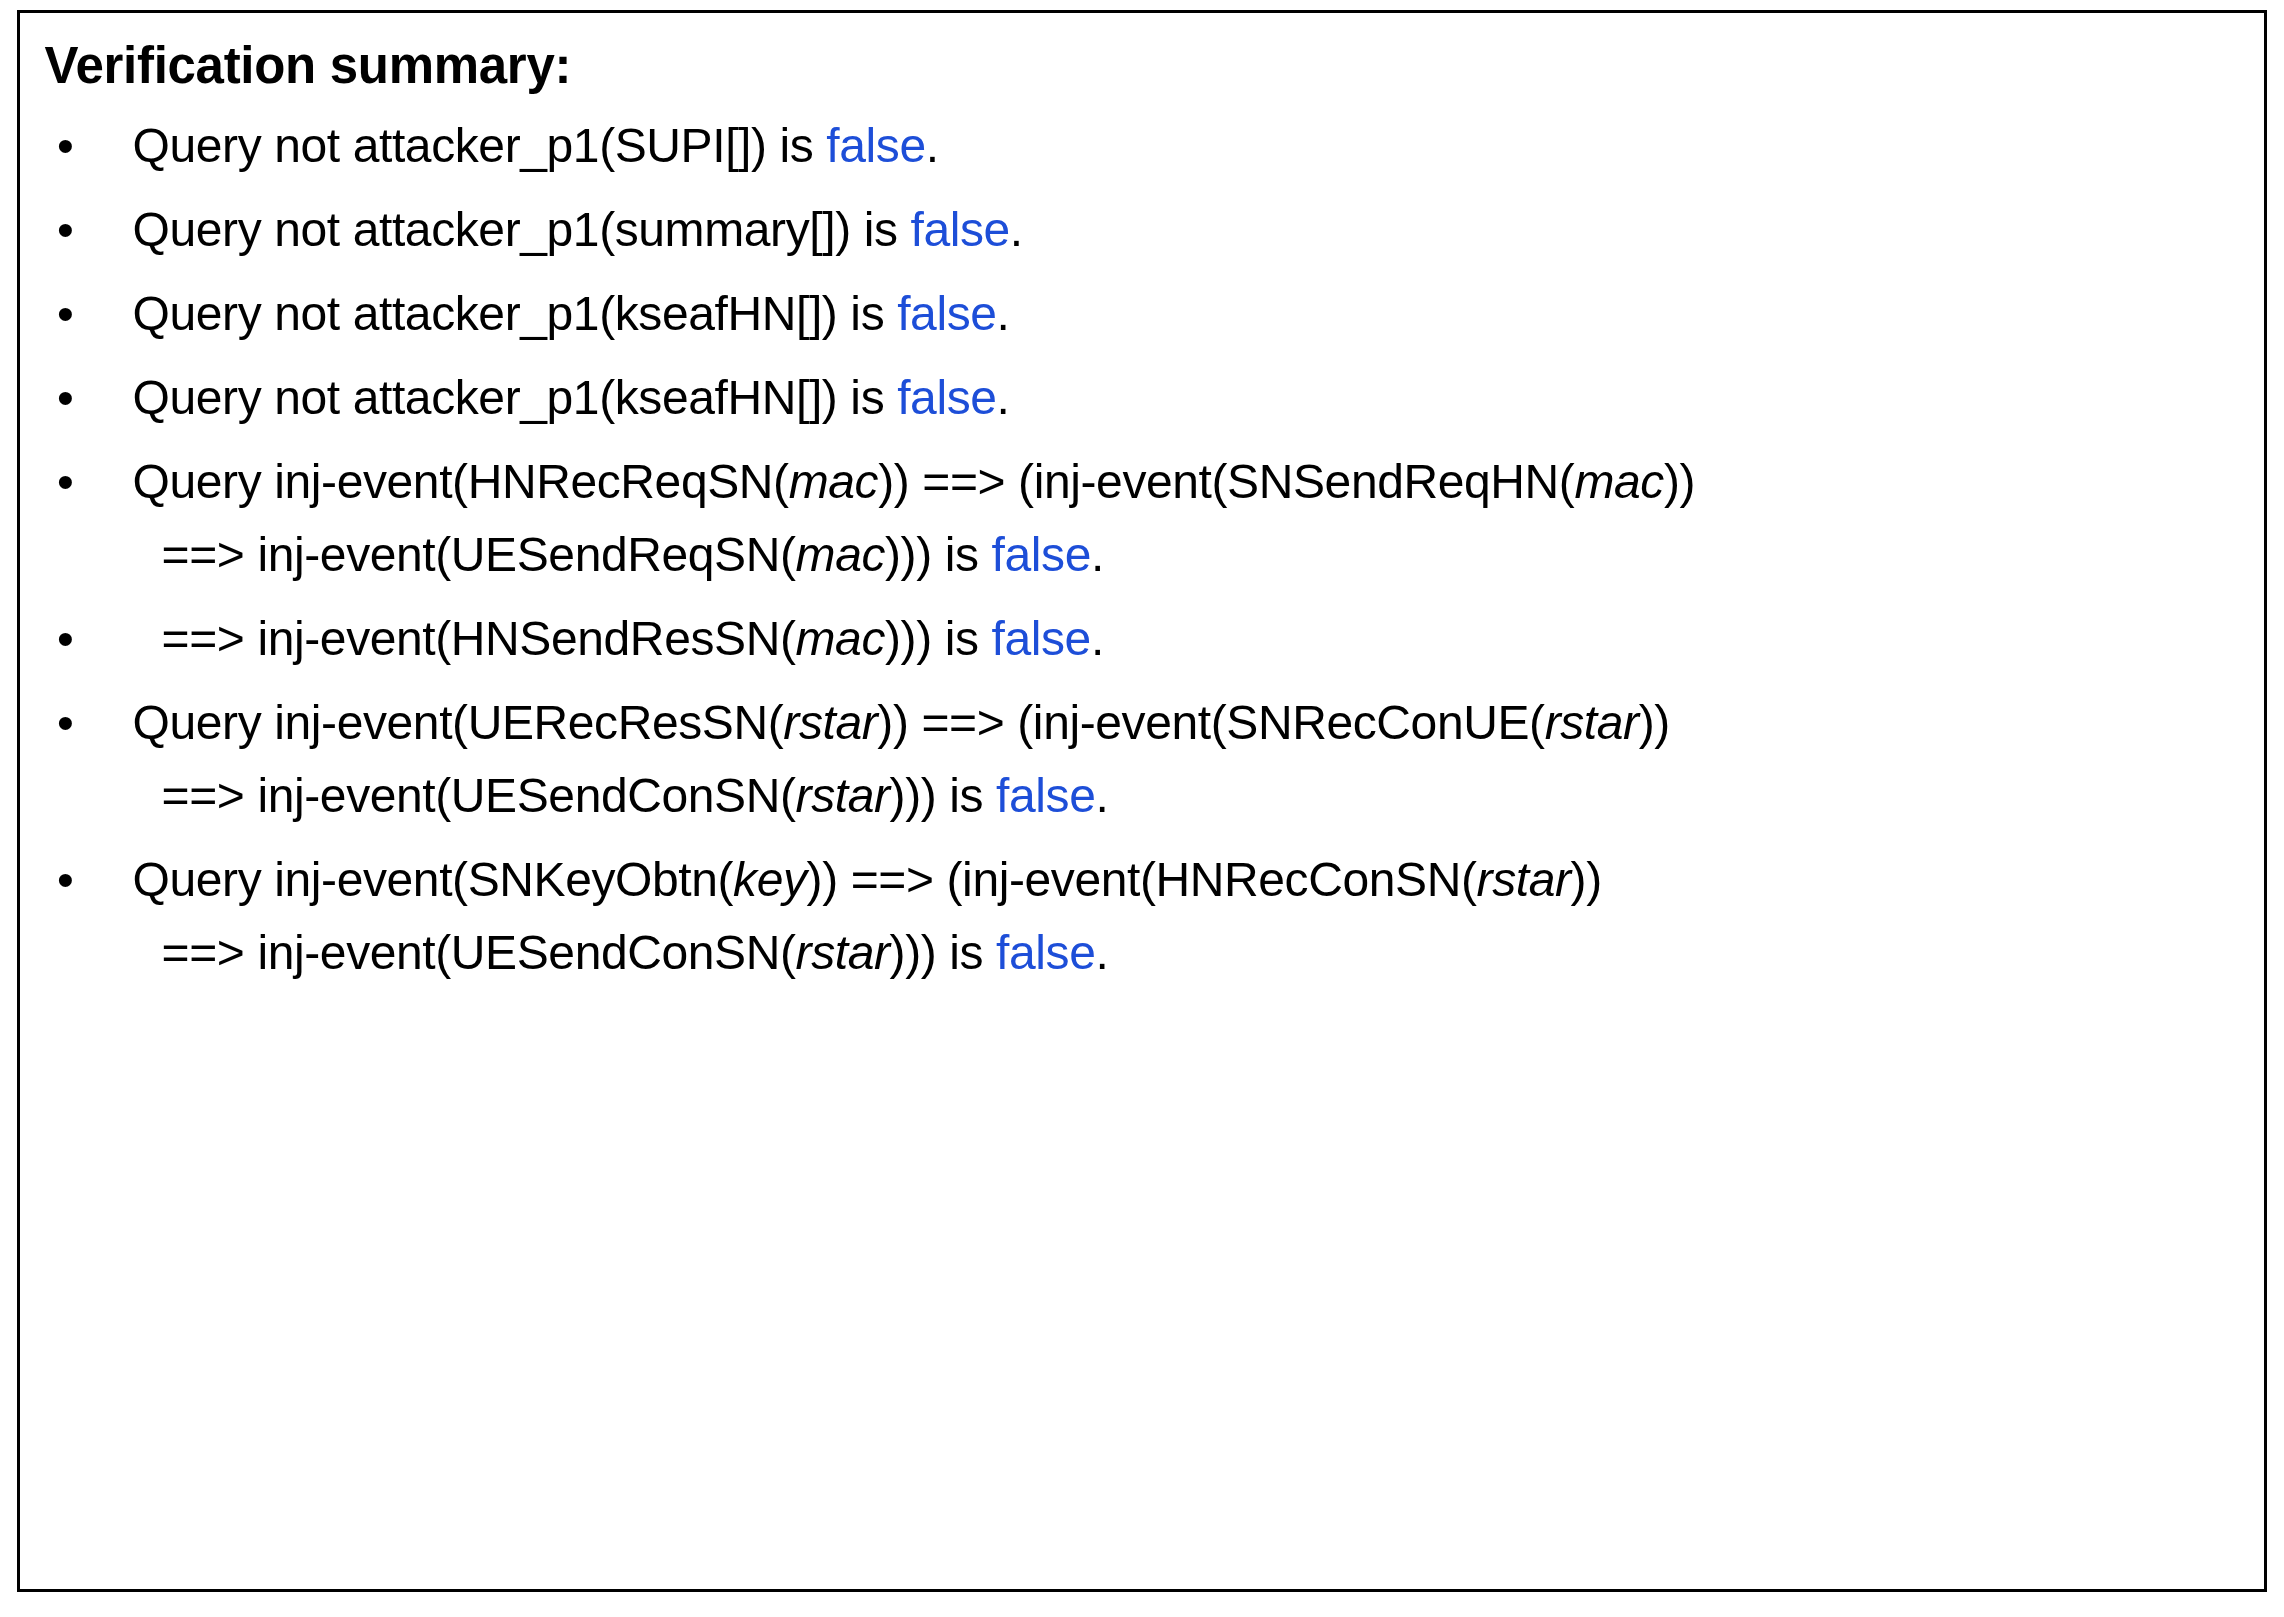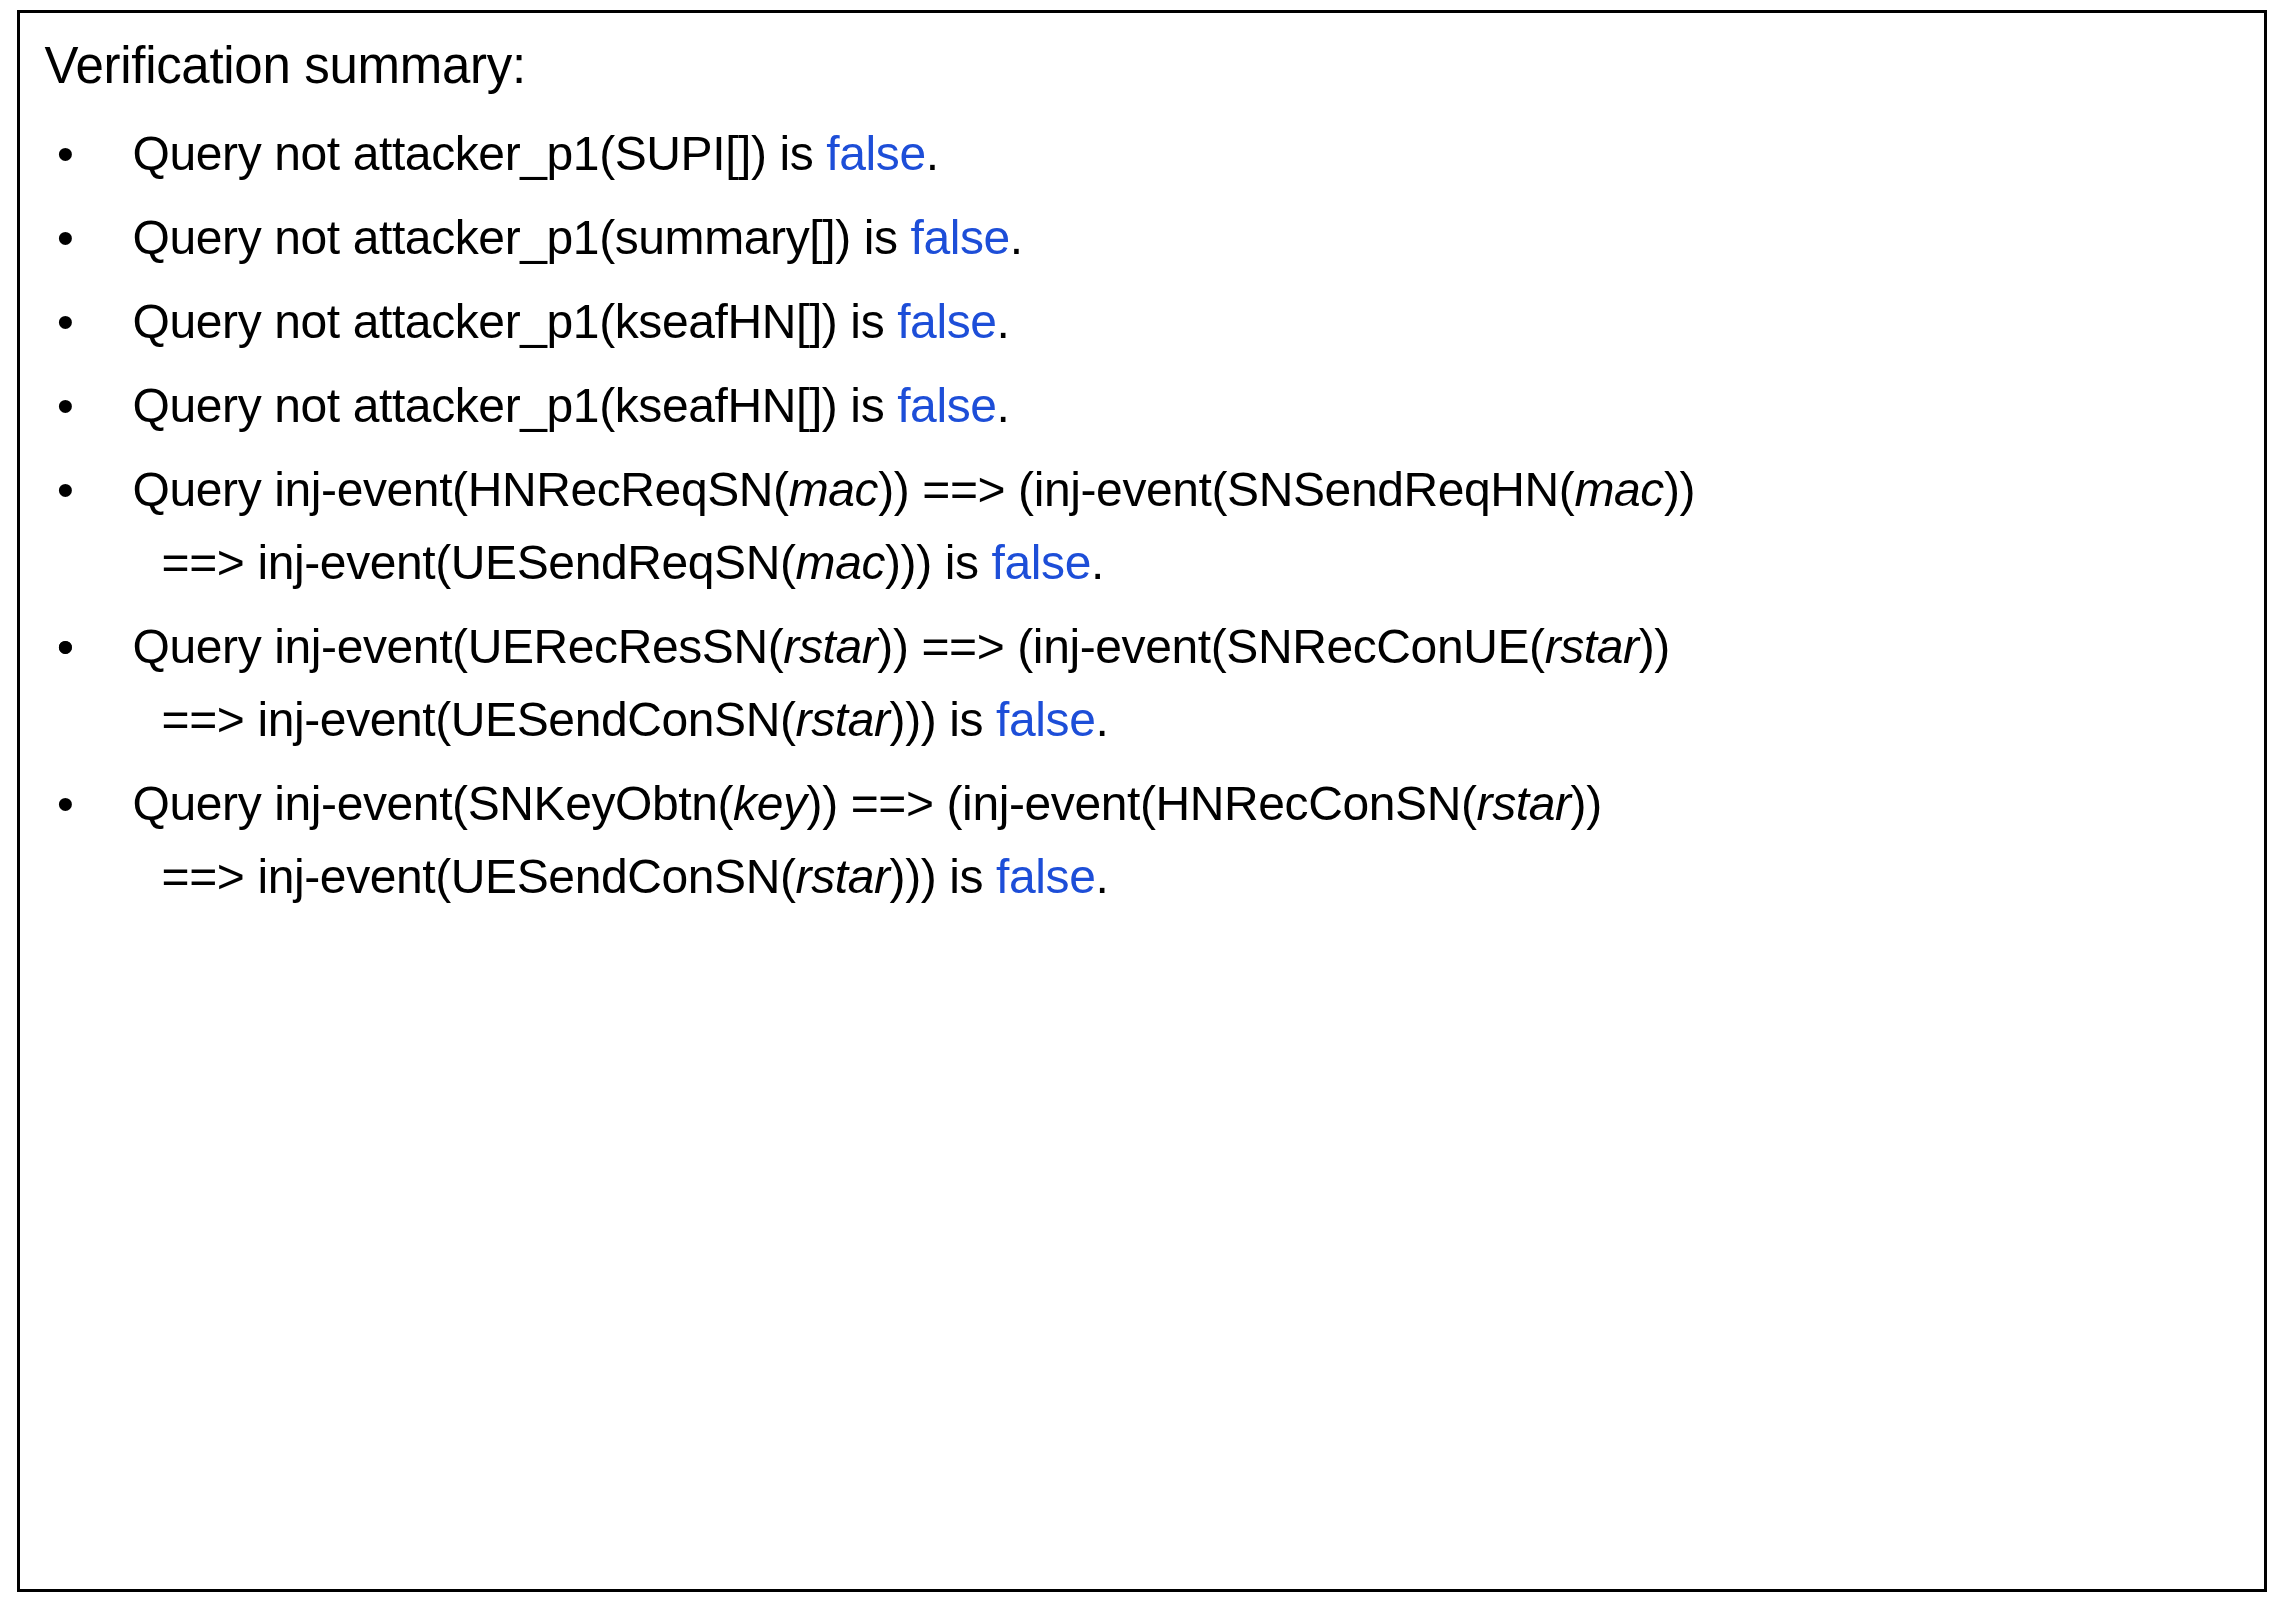--- a/index.html
+++ b/index.html
@@ -25,25 +25,25 @@
     background: #ffffff;
     overflow: hidden;
   }
 
   #panel-inner {
     padding: 26px 28px 0 25px;
   }
 
   .heading {
     font-size: 51px;
-    font-weight: normal;
+    font-weight: bold;
     color: #000000;
     letter-spacing: -0.3px;
     line-height: 1.05;
-    margin: 0 0 26px 0;
+    margin: 0 0 18px 0;
     white-space: nowrap;
   }
 
   .bullet-list {
     list-style: none;
     margin: 0;
     padding: 0;
   }
 
   .bullet-item {
@@ -104,20 +104,21 @@
           <span class="bullet-marker">•</span>
           <div class="line"><span>Query not attacker_p1(kseafHN[]) is </span><span class="falseword">false</span><span>.</span></div>
         </li>
         <li class="bullet-item">
           <span class="bullet-marker">•</span>
           <div class="line"><span>Query inj-event(HNRecReqSN(</span><span class="italicarg">mac</span><span>)) ==&gt; (inj-event(SNSendReqHN(</span><span class="italicarg">mac</span><span>))</span></div>
           <div class="line cont"><span>==&gt; inj-event(UESendReqSN(</span><span class="italicarg">mac</span><span>))) is </span><span class="falseword">false</span><span>.</span></div>
         </li>
         <li class="bullet-item">
           <span class="bullet-marker">•</span>
+          <div class="line cont"><span>==&gt; inj-event(HNSendResSN(</span><span class="italicarg">mac</span><span>))) is </span><span class="falseword">false</span><span>.</span></div>
         </li>
         <li class="bullet-item">
           <span class="bullet-marker">•</span>
           <div class="line"><span>Query inj-event(UERecResSN(</span><span class="italicarg">rstar</span><span>)) ==&gt; (inj-event(SNRecConUE(</span><span class="italicarg">rstar</span><span>))</span></div>
           <div class="line cont"><span>==&gt; inj-event(UESendConSN(</span><span class="italicarg">rstar</span><span>))) is </span><span class="falseword">false</span><span>.</span></div>
         </li>
         <li class="bullet-item">
           <span class="bullet-marker">•</span>
           <div class="line"><span>Query inj-event(SNKeyObtn(</span><span class="italicarg">key</span><span>)) ==&gt; (inj-event(HNRecConSN(</span><span class="italicarg">rstar</span><span>))</span></div>
           <div class="line cont"><span>==&gt; inj-event(UESendConSN(</span><span class="italicarg">rstar</span><span>))) is </span><span class="falseword">false</span><span>.</span></div>

